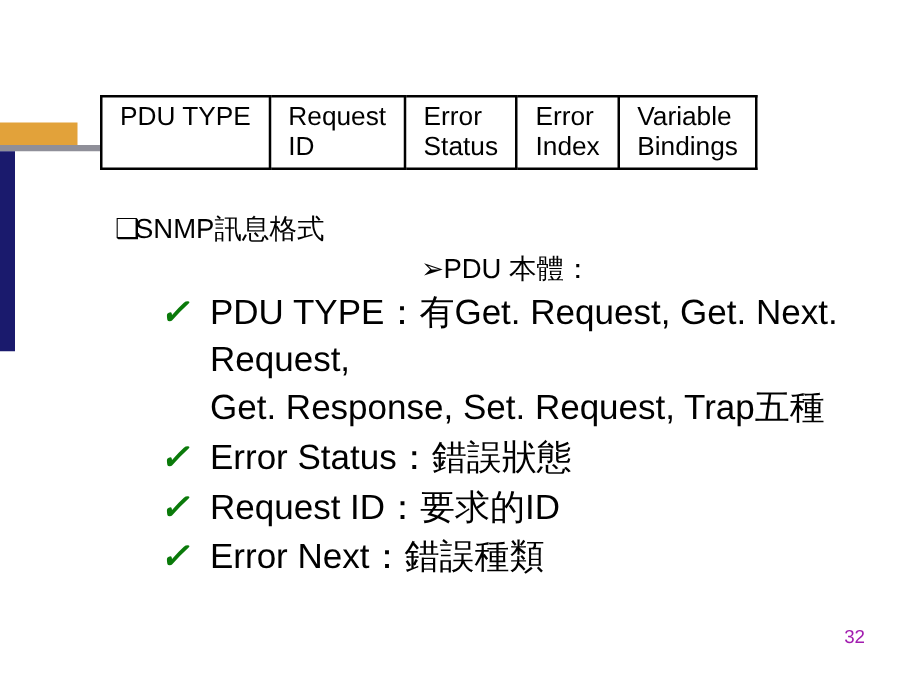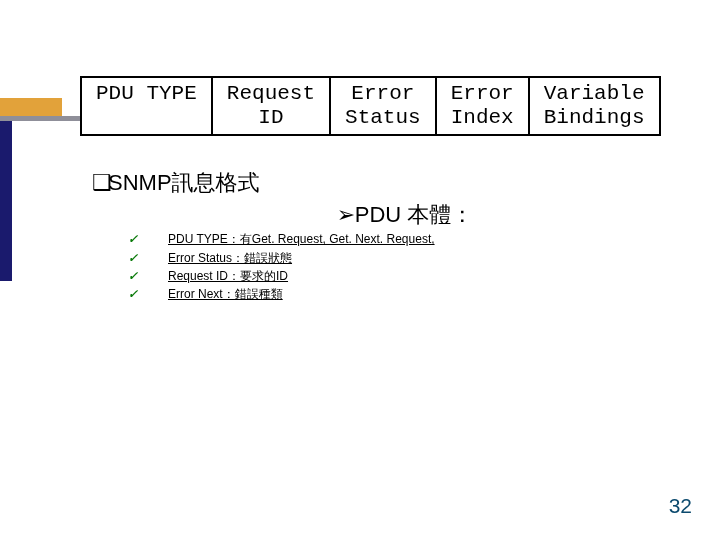--- a/index.html
+++ b/index.html
@@ -16,41 +16,40 @@
   .deco.navy{top:121px;width:12px;height:160px;background:#1a1a6d;}
 
   .tbl{
     position:absolute;top:76px;left:80px;
     border-collapse:collapse;
     font-size:21px;
   }
   .tbl td{
     border:2px solid #000;
     padding:4px 14px;
-    text-align:center;
+    text-align:left;
     vertical-align:top;
     line-height:1.15;
     background:#fff;
-    font-family:Liberation Mono, monospace;
   }
 
   .content{
     position:absolute;top:152px;left:92px;right:30px;
     font-size:22px;line-height:1.35;
   }
   .lvl1{margin:16px 0 2px 0;}
   .lvl2{margin:2px 0 2px 28px;text-align:center;}
-  .lvl3{margin:2px 0 2px 56px;padding-left:20px;text-indent:-20px;font-size:12px;text-decoration:underline;}
+  .lvl3{margin:2px 0 2px 56px;padding-left:20px;text-indent:-20px;font-size:28px;}
   .b-square{display:inline-block;width:16px;font-family:Arial;}
   .b-tri{display:inline-block;width:18px;}
   .b-chk{display:inline-block;width:20px;color:#0a7a0a;font-style:italic;font-weight:bold;}
 
   .pagenum{
     position:absolute;right:28px;bottom:22px;
-    font-size:21px;color:#0c4a6e;
+    font-size:15px;color:#a21caf;
   }
 </style>
 </head>
 <body>
 
 <div class="deco orange"></div>
 <div class="deco grey"></div>
 <div class="deco navy"></div>
 
 <table class="tbl">
@@ -67,20 +66,21 @@
 
 <div class="content">
   <div class="lvl1">
     <span class="b-square">❑</span><span>SNMP訊息格式</span>
   </div>
   <div class="lvl2">
     <span class="b-tri">➢</span><span>PDU 本體：</span>
   </div>
   <div class="lvl3">
     <span class="b-chk">✓</span><span>PDU TYPE：有Get. Request, Get. Next. Request,</span><br>
+    <span>Get. Response, Set. Request, Trap五種</span>
   </div>
   <div class="lvl3">
     <span class="b-chk">✓</span><span>Error Status：錯誤狀態</span>
   </div>
   <div class="lvl3">
     <span class="b-chk">✓</span><span>Request ID：要求的ID</span>
   </div>
   <div class="lvl3">
     <span class="b-chk">✓</span><span>Error Next：錯誤種類</span>
   </div>

